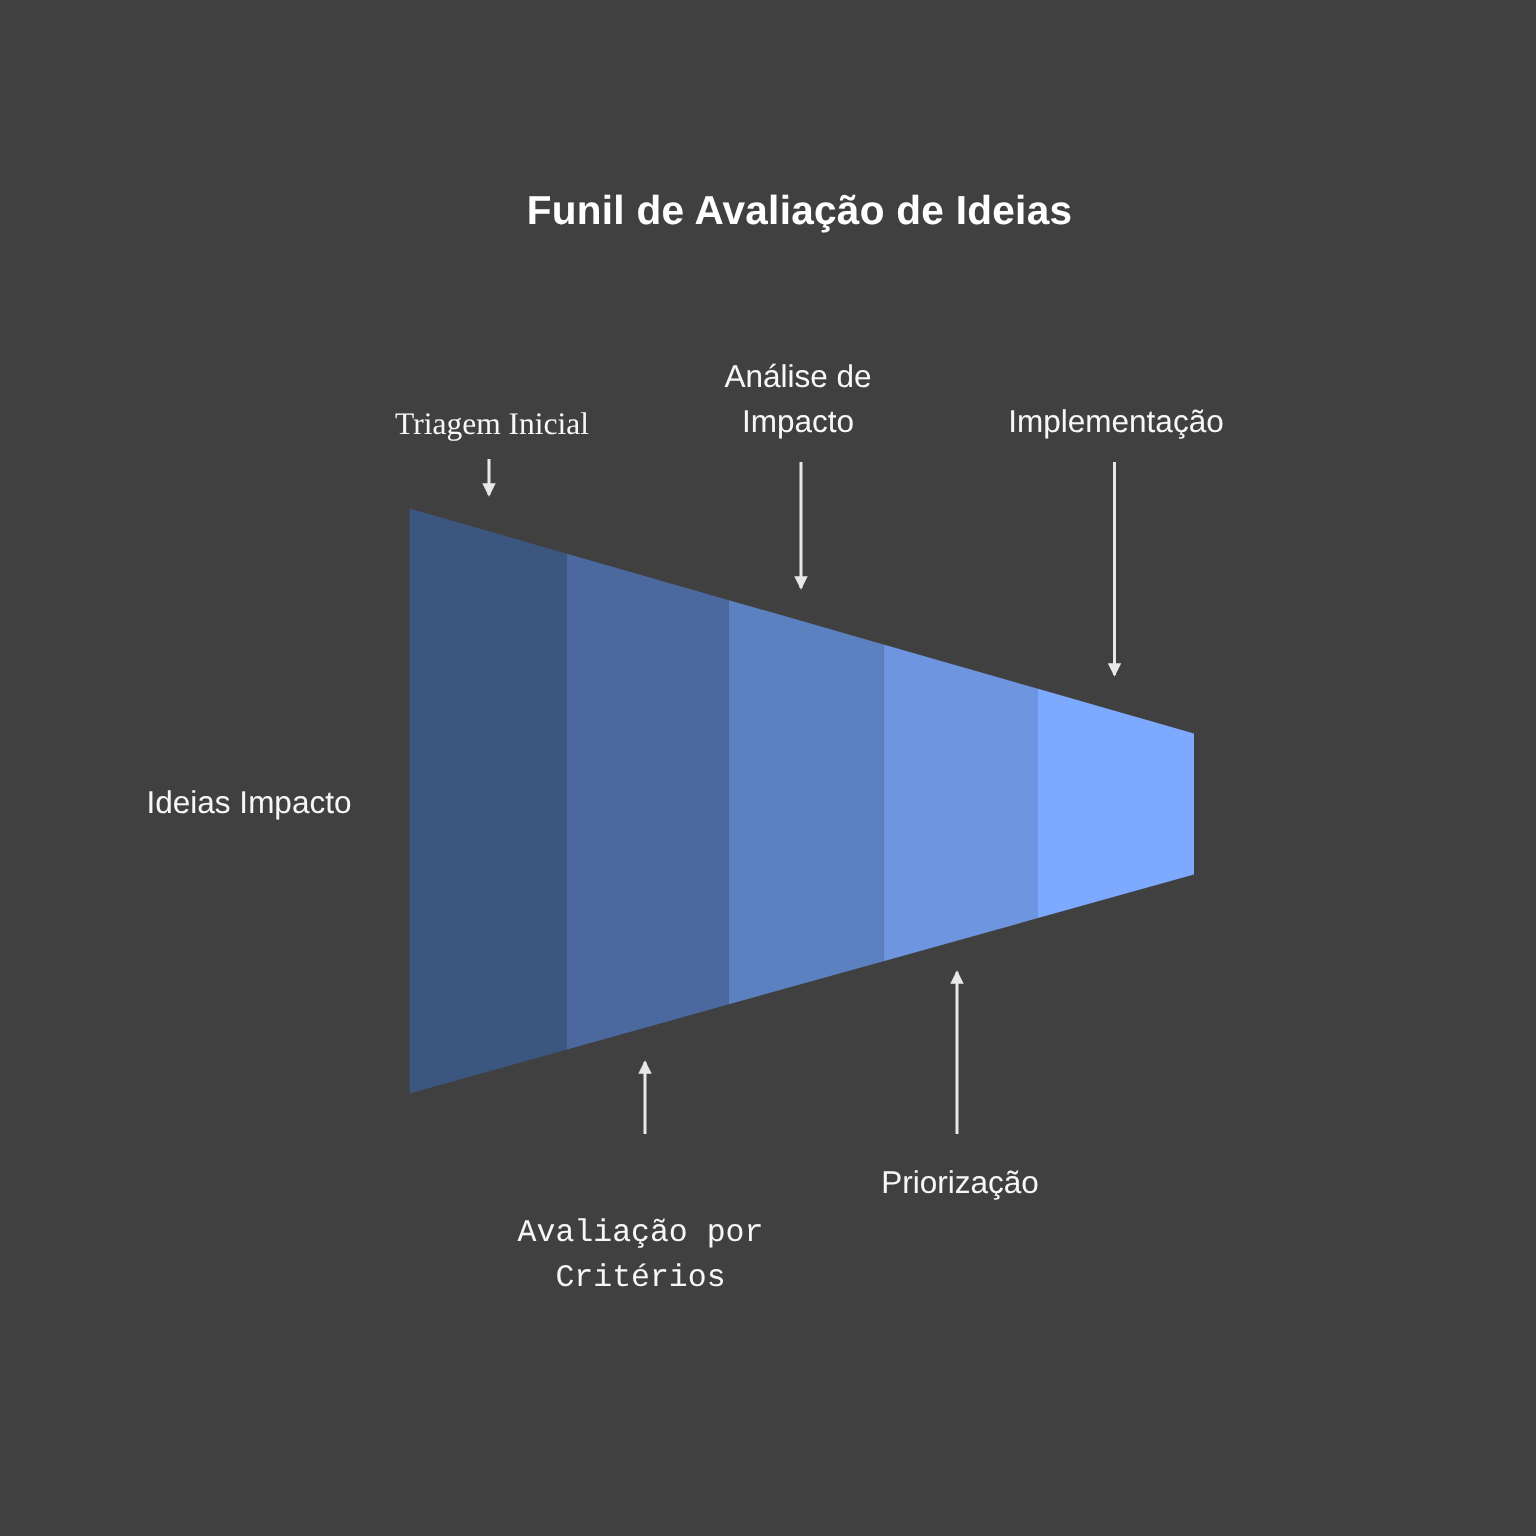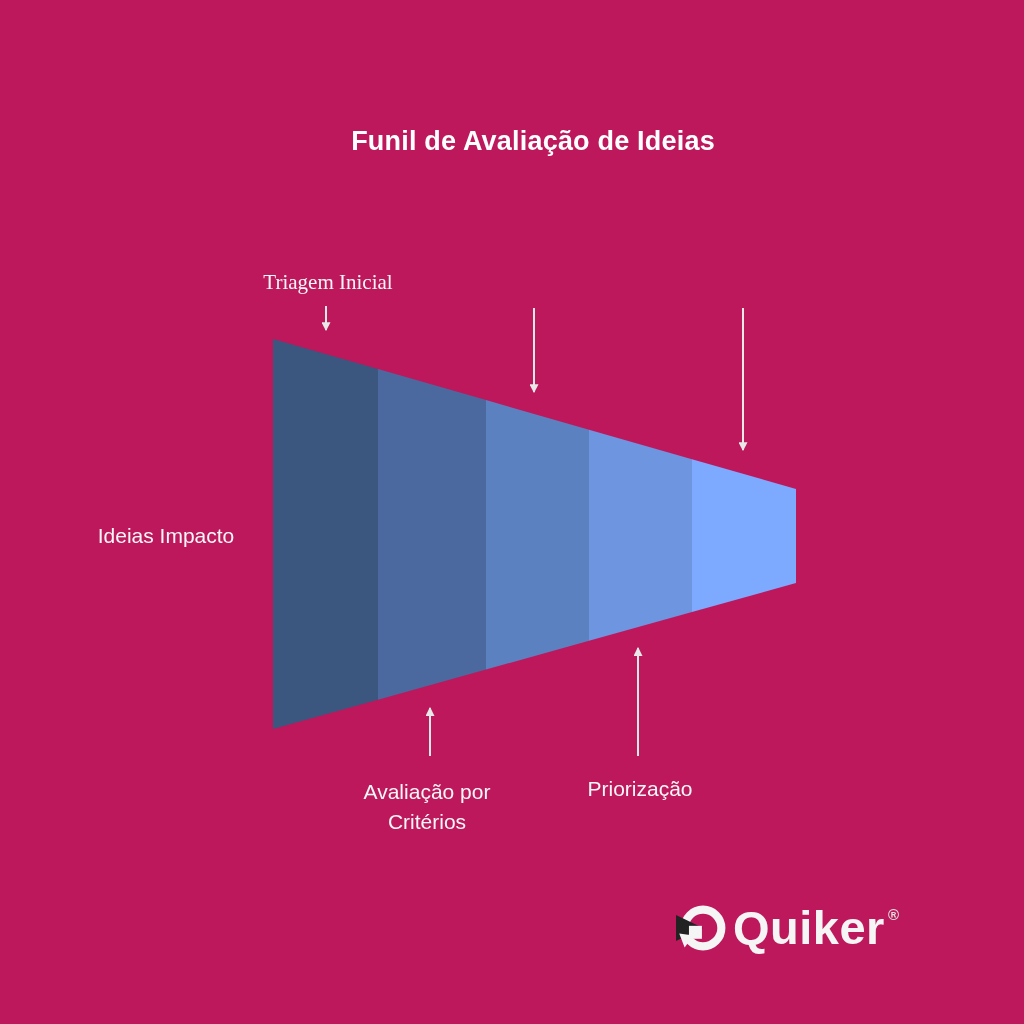--- a/index.html
+++ b/index.html
@@ -4,21 +4,21 @@
 <style>
   html,body{margin:0;padding:0;}
   body{
     background:#222222;
     font-family:"Liberation Sans", sans-serif;
     -webkit-font-smoothing:antialiased;
   }
   .canvas{
     position:relative;
     width:1024px;height:1024px;
-    background:#be185d;
+    background:#404040;
     overflow:hidden;
   }
   .title{
     position:absolute;
     left:533px;top:141px;
     transform:translate(-50%,-50%);
     color:#ffffff;
     font-size:27px;
     font-weight:700;
     white-space:nowrap;
@@ -36,21 +36,21 @@
   .lbl-analise{left:532px;top:267px;width:140px;}
   .lbl-implementacao{left:744px;top:282px;white-space:nowrap;}
   .lbl-ideias{left:166px;top:536px;white-space:nowrap;}
   .lbl-ciclo{
     left:828px;top:535px;
     transform:translateY(-50%);
     width:130px;
     text-align:left;
     line-height:29px;
   }
-  .lbl-avaliacao{left:427px;top:807px;width:175px;}
+  .lbl-avaliacao{left:427px;top:838px;width:175px;font-family:Liberation Mono, monospace;}
   .lbl-priorizacao{left:640px;top:789px;white-space:nowrap;text-align:center;}
   .funnel-svg{position:absolute;left:0;top:0;}
   .logo{
     position:absolute;
     left:676px;top:899px;
     height:58px;
     display:flex;
     align-items:center;
   }
   .logo-icon{display:block;}
@@ -96,28 +96,20 @@
     <g stroke="#e8e8e8" stroke-width="2">
       <line x1="326" y1="306" x2="326" y2="330" marker-end="url(#ah)"></line>
       <line x1="534" y1="308" x2="534" y2="392" marker-end="url(#ah)"></line>
       <line x1="743" y1="308" x2="743" y2="450" marker-end="url(#ah)"></line>
       <line x1="430" y1="756" x2="430" y2="708" marker-end="url(#ah)"></line>
       <line x1="638" y1="756" x2="638" y2="648" marker-end="url(#ah)"></line>
     </g>
   </svg>
 
   <div class="stage-label lbl-triagem">Triagem Inicial</div>
+  <div class="stage-label lbl-analise">Análise de Impacto</div>
+  <div class="stage-label lbl-implementacao">Implementação</div>
   <div class="stage-label lbl-ideias">Ideias Impacto</div>
   <div class="stage-label lbl-avaliacao">Avaliação por Critérios</div>
   <div class="stage-label lbl-priorizacao">Priorização</div>
 
-  <div class="logo">
-    <svg class="logo-icon" width="54" height="54" viewBox="0 0 50 50">
-      <circle cx="25" cy="25" r="17" fill="none" stroke="#f5f5f5" stroke-width="7.5"></circle>
-      <polygon points="25,25 -2,12 -2,38" fill="#222222"></polygon>
-      <rect x="12" y="23" width="12" height="12" fill="#f5f5f5"></rect>
-      <polygon points="3,30 16,32 8,43" fill="#f5f5f5"></polygon>
-    </svg>
-    <span class="logo-text">Quiker</span>
-    <span class="logo-reg">®</span>
-  </div>
 
 </div>
 
 </body></html>

